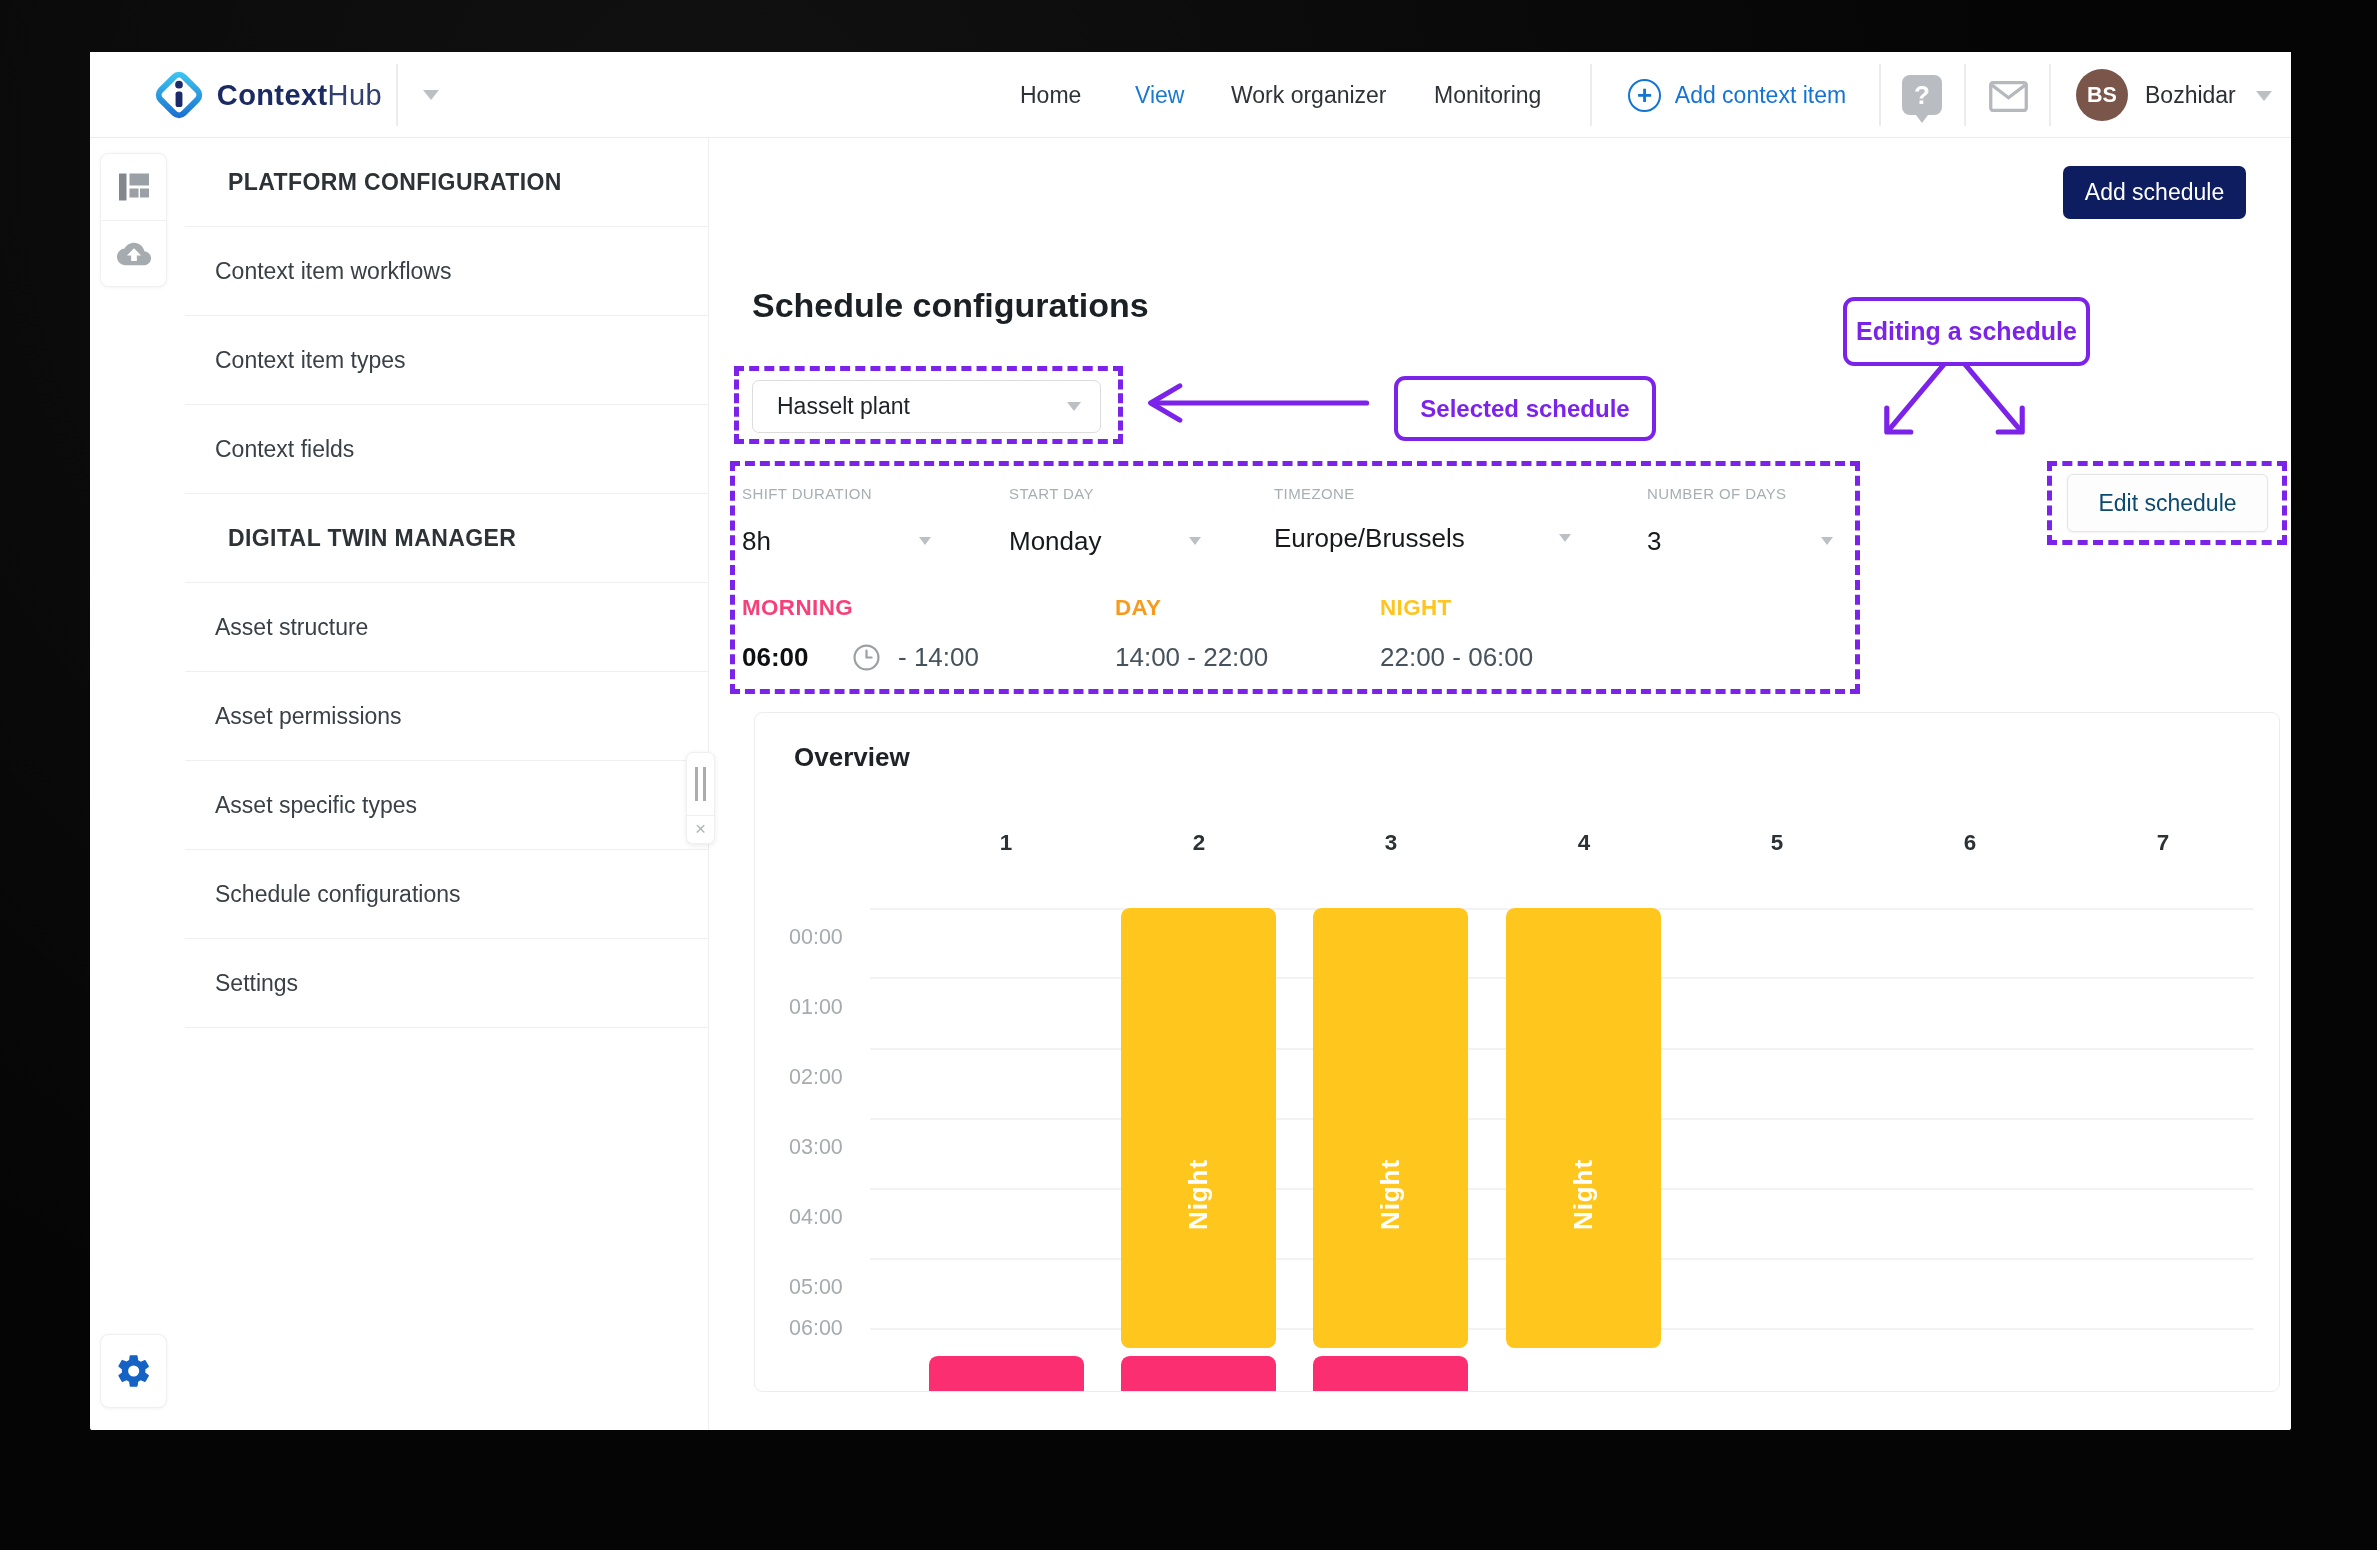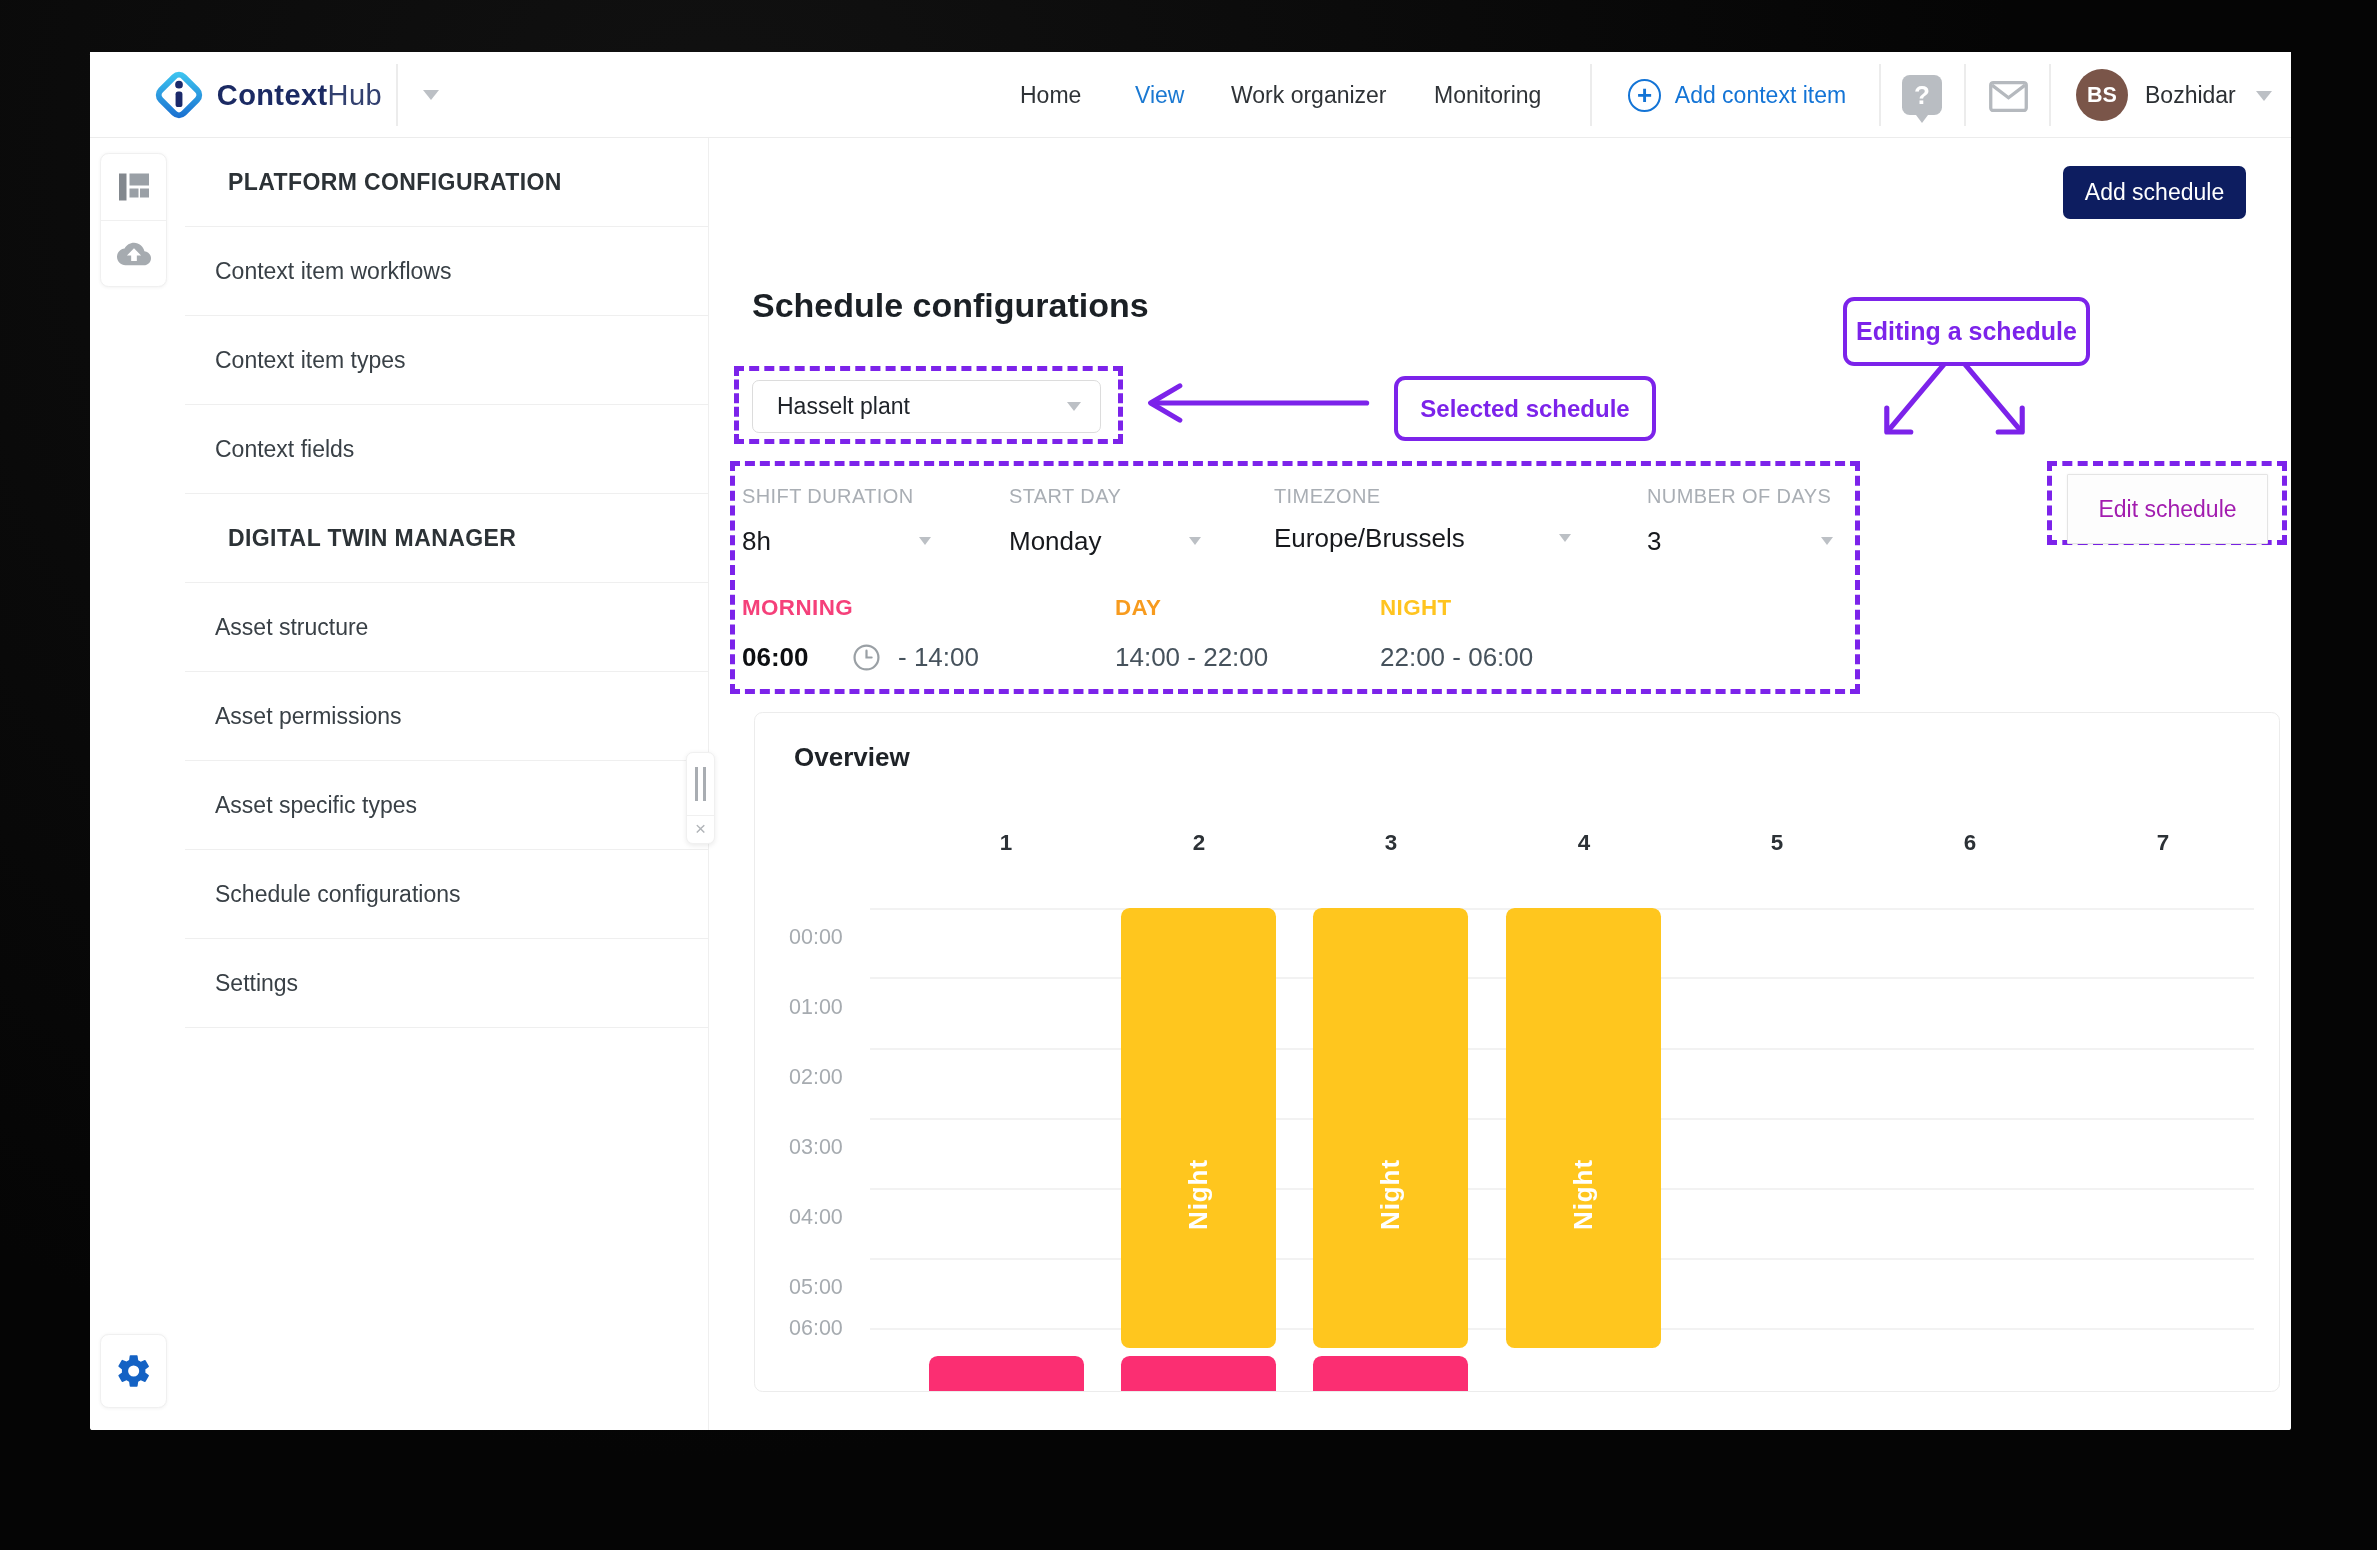--- a/index.html
+++ b/index.html
@@ -64,28 +64,28 @@
   .page-title { position:absolute; left:662px; top:234px; font-size:34px; font-weight:600; color:#1b2025; }
   .ann-box { position:absolute; border:4.3px solid #7c23ea; border-radius:11.2px; display:flex;
     align-items:center; justify-content:center; font-weight:700; font-size:24px; color:#7c23ea; background:#fff; }
   .dashed-box { position:absolute; border:5.2px dashed #7c23ea; }
 
   .select { position:absolute; background:#fff; border:1.7px solid #dcdcdc; border-radius:6.9px;
     display:flex; align-items:center; cursor:pointer; }
   .select .lbl { padding-left:24px; font-size:23px; color:#20242a; }
   .select .caret { position:absolute; right:19px; border-left-width:7.8px; border-right-width:7.8px; border-top-width:9.5px; }
 
-  .fld-label { position:absolute; font-size:20px; color:#a9aeb4; letter-spacing:0.4px; }
+  .fld-label { position:absolute; font-size:15px; color:#a9aeb4; letter-spacing:0.4px; }
   .fld-value { position:absolute; font-size:26px; color:#17191d; cursor:pointer; }
   .fld-caret { position:absolute; border-left-width:6.9px; border-right-width:6.9px; border-top-width:8.6px; }
   .shift-label { position:absolute; font-size:22.4px; font-weight:700; letter-spacing:0.4px; }
   .shift-time { position:absolute; font-size:26px; color:#46525c; }
 
-  .edit-btn { position:absolute; left:1977px; top:422px; width:201px; height:70px; background:#fdfdfd;
-    border:1.7px solid #e4e4e4; border-radius:1px; font-size:23px; color:#a21caf; cursor:pointer;
+  .edit-btn { position:absolute; left:1977px; top:422px; width:201px; height:58px; background:#fdfdfd;
+    border:1.7px solid #e4e4e4; border-radius:6px; font-size:23px; color:#0c4a6e; cursor:pointer;
     box-shadow:0 0.9px 2.6px rgba(0,0,0,.05); font-family:inherit; }
 
   
   .card { position:absolute; left:664px; top:660px; width:1526px; height:680px; background:#fff;
     border:1.7px solid #ececec; border-radius:8.6px; overflow:hidden; }
   .card-title { position:absolute; left:39px; top:29px; font-size:26px; font-weight:600; color:#1e2227; }
   .day-num { position:absolute; top:117px; width:52px; text-align:center; font-size:22.4px; font-weight:600; color:#2c3136; }
   .gridline { position:absolute; left:115px; width:1384px; height:1.7px; background:#f2f2f2; }
   .time-lbl { position:absolute; left:34px; width:78px; text-align:left; font-size:21.5px; color:#a6abb0; }
   .bar { position:absolute; cursor:pointer; }

